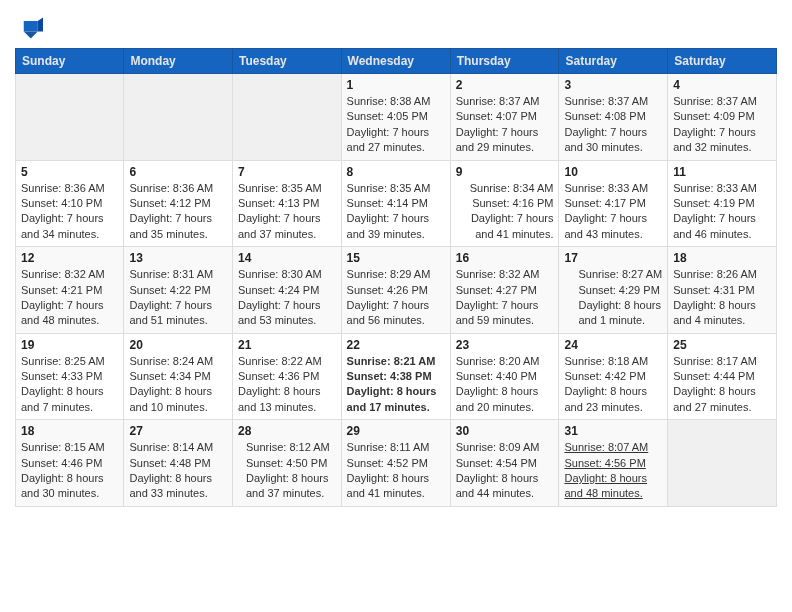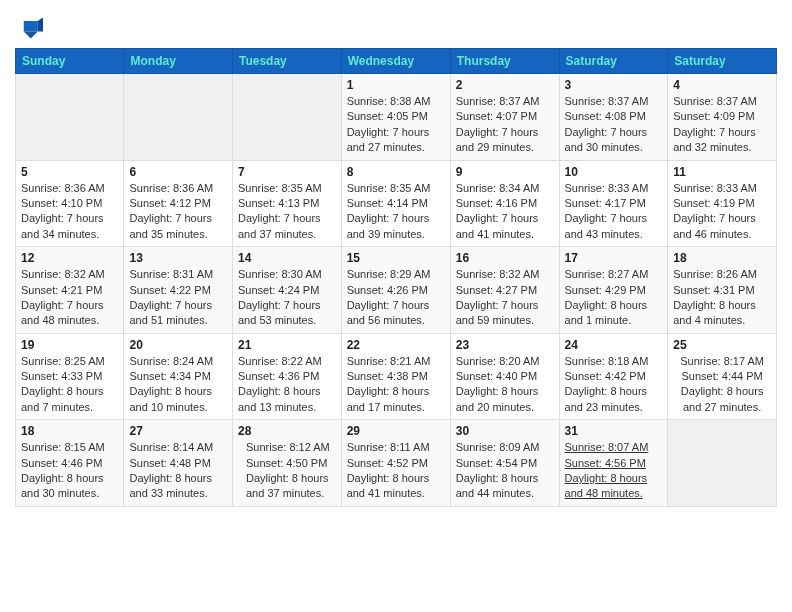--- a/index.html
+++ b/index.html
@@ -52,21 +52,21 @@
       font-size: 14px;
       color: #444;
     }
     .calendar {
       width: 100%;
       border-collapse: collapse;
       border: 1px solid #ccc;
     }
     .calendar th {
       background: #1565c0;
-      color: #5eead4;
+      color: #e5e5e5;
       font-size: 12px;
       font-weight: bold;
       padding: 5px 6px;
       text-align: left;
       border: 1px solid #1a56a0;
     }
     .calendar td {
       width: 110px;
       vertical-align: top;
       padding: 4px 5px;
@@ -190,21 +190,21 @@
           </td>
           <td>
             <span class="day-num">8</span>
             <div class="day-info" style="white-space: pre-line;">Sunrise: 8:35 AM
 Sunset: 4:14 PM
 Daylight: 7 hours
 and 39 minutes.</div>
           </td>
           <td>
             <span class="day-num">9</span>
-            <div class="day-info" style="white-space: pre-line;">Sunrise: 8:34 AM
+            <div class="day-info" style="white-space: pre-line; text-align: right;">Sunrise: 8:34 AM
 Sunset: 4:16 PM
 Daylight: 7 hours
 and 41 minutes.</div>
           </td>
           <td>
             <span class="day-num">10</span>
             <div class="day-info" style="white-space: pre-line;">Sunrise: 8:33 AM
 Sunset: 4:17 PM
 Daylight: 7 hours
 and 43 minutes.</div>
@@ -248,21 +248,21 @@
           </td>
           <td>
             <span class="day-num">16</span>
             <div class="day-info" style="white-space: pre-line;">Sunrise: 8:32 AM
 Sunset: 4:27 PM
 Daylight: 7 hours
 and 59 minutes.</div>
           </td>
           <td>
             <span class="day-num">17</span>
-            <div class="day-info" style="white-space: pre-line;">Sunrise: 8:27 AM
+            <div class="day-info" style="white-space: pre-line; margin-left: 14px;">Sunrise: 8:27 AM
 Sunset: 4:29 PM
 Daylight: 8 hours
 and 1 minute.</div>
           </td>
           <td>
             <span class="day-num">18</span>
             <div class="day-info" style="white-space: pre-line;">Sunrise: 8:26 AM
 Sunset: 4:31 PM
 Daylight: 8 hours
 and 4 minutes.</div>
@@ -285,42 +285,42 @@
           </td>
           <td>
             <span class="day-num">21</span>
             <div class="day-info" style="white-space: pre-line;">Sunrise: 8:22 AM
 Sunset: 4:36 PM
 Daylight: 8 hours
 and 13 minutes.</div>
           </td>
           <td>
             <span class="day-num">22</span>
-            <div class="day-info" style="white-space: pre-line;">Sunrise: 8:21 AM
+            <div class="day-info" style="white-space: pre-line; font-weight: bold;">Sunrise: 8:21 AM
 Sunset: 4:38 PM
 Daylight: 8 hours
 and 17 minutes.</div>
           </td>
           <td>
             <span class="day-num">23</span>
             <div class="day-info" style="white-space: pre-line;">Sunrise: 8:20 AM
 Sunset: 4:40 PM
 Daylight: 8 hours
 and 20 minutes.</div>
           </td>
           <td>
             <span class="day-num">24</span>
             <div class="day-info" style="white-space: pre-line;">Sunrise: 8:18 AM
 Sunset: 4:42 PM
 Daylight: 8 hours
 and 23 minutes.</div>
           </td>
           <td>
             <span class="day-num">25</span>
-            <div class="day-info" style="white-space: pre-line; text-align: center;">Sunrise: 8:17 AM
+            <div class="day-info" style="white-space: pre-line;">Sunrise: 8:17 AM
 Sunset: 4:44 PM
 Daylight: 8 hours
 and 27 minutes.</div>
           </td>
         </tr>
         <tr>
           <td>
             <span class="day-num">18</span>
             <div class="day-info" style="white-space: pre-line;">Sunrise: 8:15 AM
 Sunset: 4:46 PM

